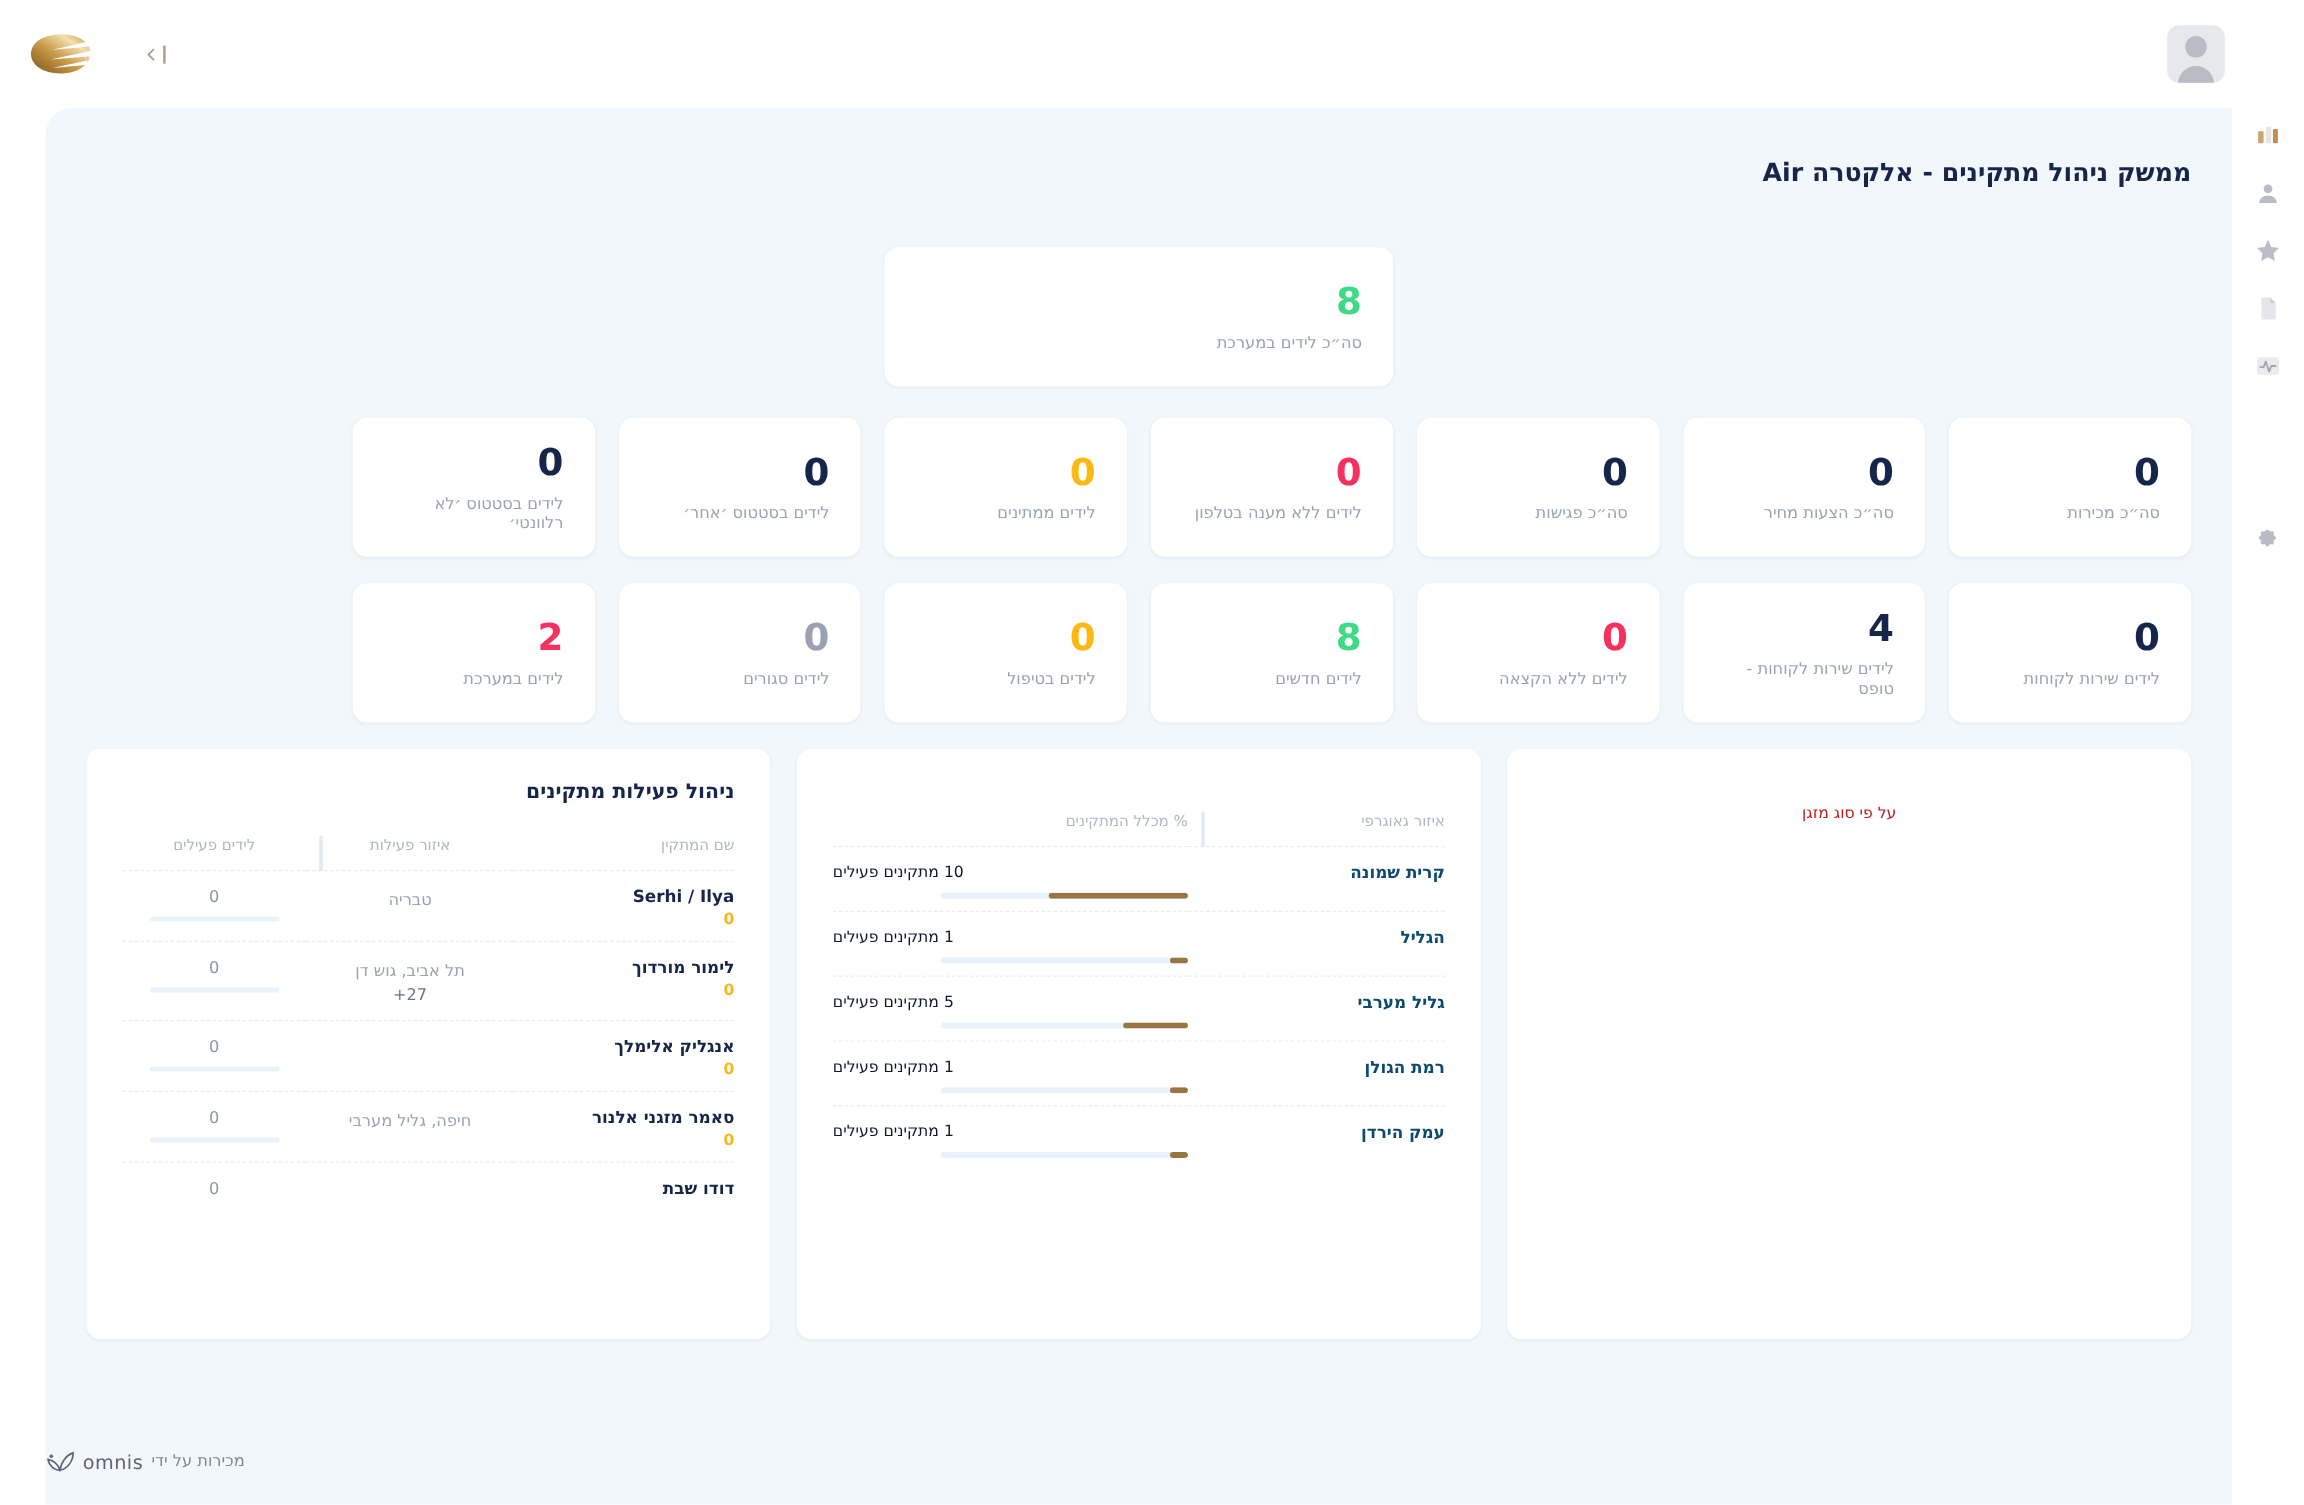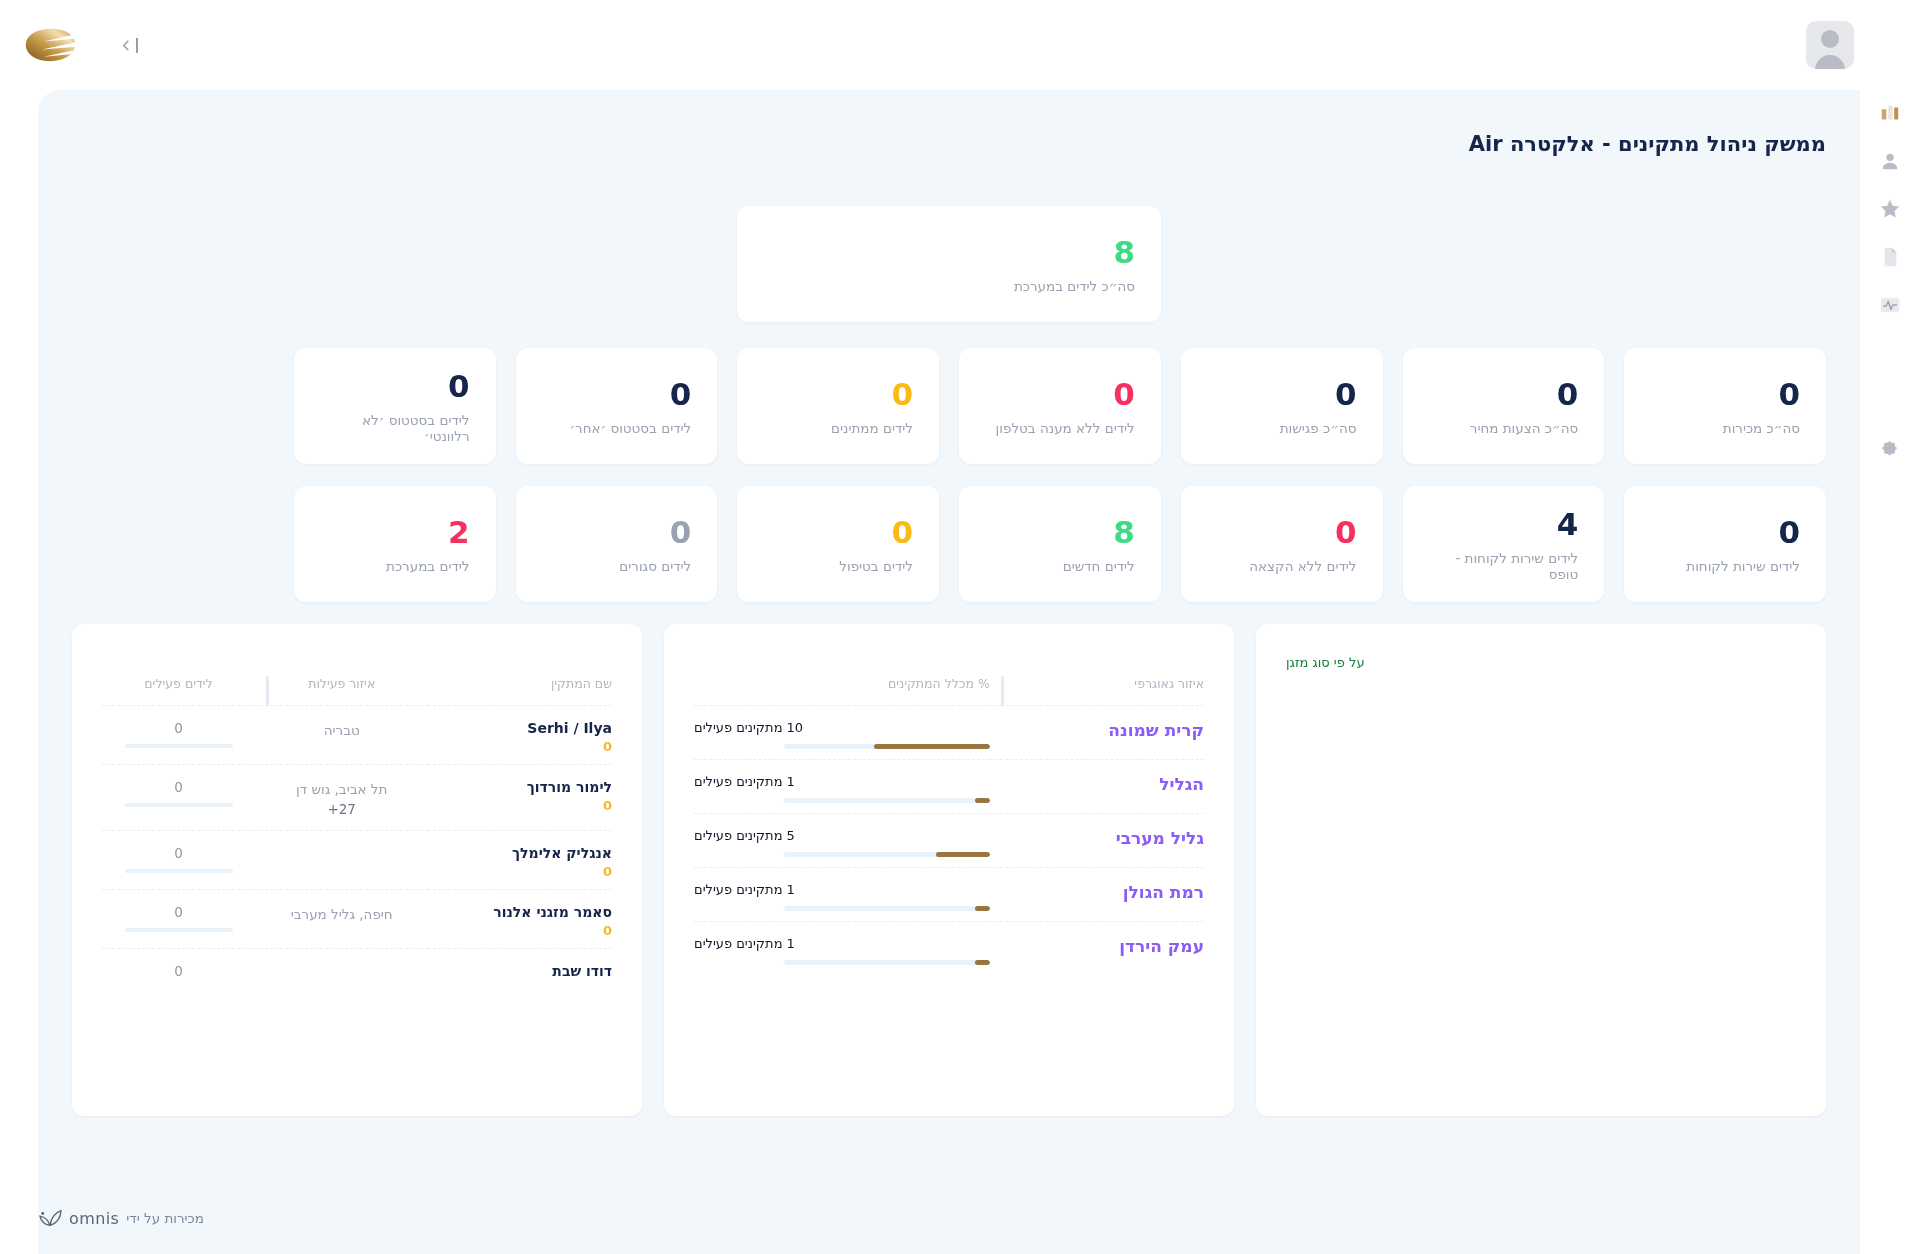--- a/index.html
+++ b/index.html
@@ -86,37 +86,37 @@
   .kpi-grid .kpi { height: 116px; }
 
   
   .panels { display: grid; grid-template-columns: 1fr 1fr 1fr; gap: 22px; }
   .panel {
     background: #fff; border-radius: 12px; height: 492px;
     box-shadow: 0 1px 3px rgba(22,37,74,.05); padding: 26px 30px;
     overflow: hidden;
   }
   .panel-title { font-size: 17px; font-weight: 700; color: #16254a; text-align: right; }
-  .panel-sub { font-size: 13px; color: #15803d; margin-top: 5px; text-align: left; }
+  .panel-sub { font-size: 13px; color: #b91c1c; margin-top: 21px; text-align: center; }
 
   .tbl { width: 100%; margin-top: 26px; border-collapse: collapse; }
   .tbl th {
     font-size: 12.5px; font-weight: 400; color: #b0b6c3;
     padding: 0 0 14px 0; text-align: right; white-space: nowrap;
   }
   .tbl th.num { text-align: center; }
   .tbl td { padding: 14px 0 10px; vertical-align: top; border-top: 1px dashed #e9edf3; }
   .tbl tr:first-child td { border-top: 1px dashed #e9edf3; }
   .cell-name { font-size: 14px; font-weight: 700; color: #16254a; text-align: right; }
   .cell-sub-amber { font-size: 13px; color: #f5b820; font-weight: 600; margin-top: 3px; text-align: right; }
   .cell-area { font-size: 13.5px; color: #9aa2b1; text-align: center; line-height: 1.5; }
   .cell-count { font-size: 13.5px; color: #8e95a4; text-align: center; }
   .minibar { width: 108px; height: 4px; border-radius: 3px; background: #e8f2fb; margin: 8px auto 0; }
 
-  .rg-name { font-size: 17px; font-weight: 700; color: #8b5cf6; text-align: right; }
+  .rg-name { font-size: 14px; font-weight: 700; color: #0c4a6e; text-align: right; }
   .rg-count { font-size: 13px; color: #0f172a; text-align: left; }
   .rg-track {
     width: 100%; max-width: 206px; height: 5px; border-radius: 3px;
     background: #e8f2fb; margin: 9px 0 0 auto; position: relative; overflow: hidden;
   }
   .rg-fill { position: absolute; top: 0; right: 0; height: 100%; border-radius: 3px; background: #9a7542; }
   .hdr-accent { position: relative; }
   .hdr-accent::before {
     content: ""; position: absolute; right: -14px; top: 50%; transform: translateY(-50%);
     width: 3px; height: 30px; background: #e4eaf2; border-radius: 2px;
@@ -343,20 +343,21 @@
                 <div class="rg-track">
                   <div class="rg-fill" style="width: 7%;"></div>
                 </div>
               </td>
             </tr>
           </tbody>
       </table>
     </div>
 
     <div class="panel">
+      <div class="panel-title">ניהול פעילות מתקינים</div>
       <table class="tbl">
         <thead>
           <tr>
             <th style="width:36%">שם המתקין</th>
             <th class="num" style="width:34%">איזור פעילות</th>
             <th class="num hdr-accent" style="width:30%">לידים פעילים</th>
           </tr>
         </thead>
         <tbody id="installers-body">
             <tr>

